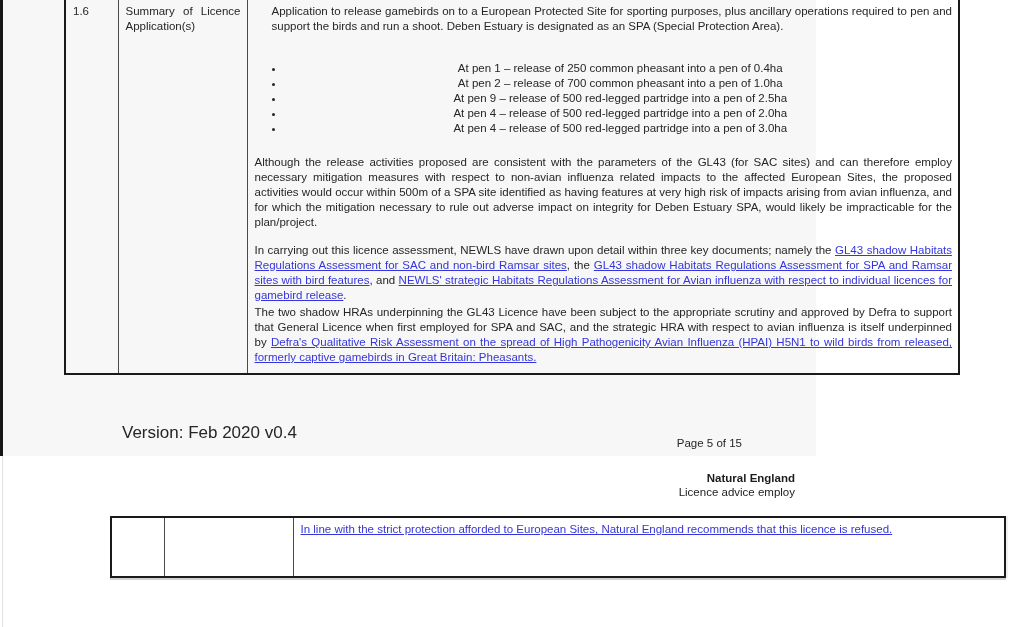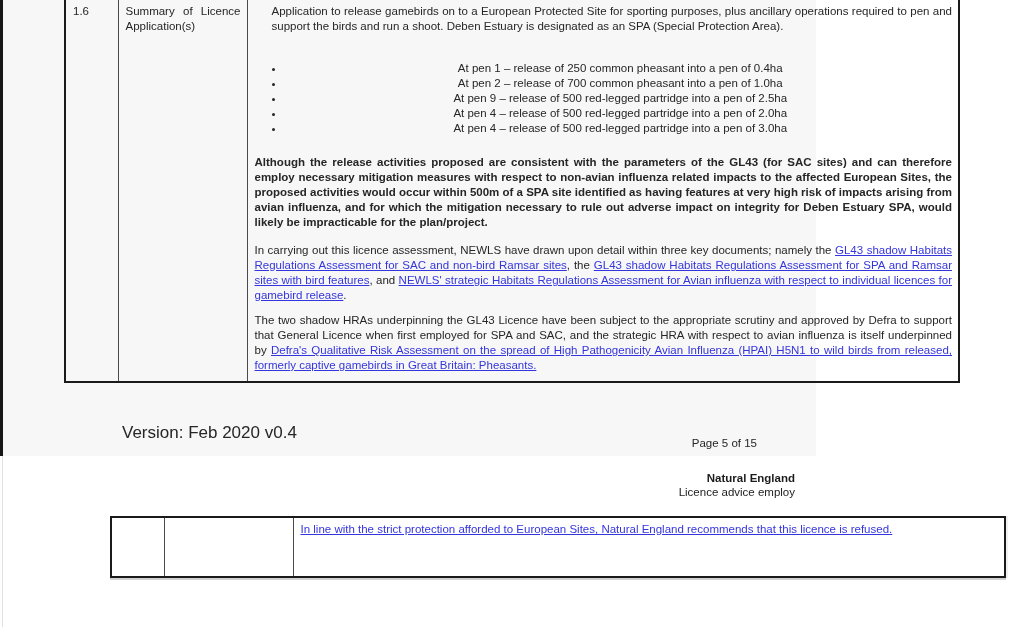--- a/index.html
+++ b/index.html
@@ -28,29 +28,29 @@
     padding:4px 6px 8px 7px;
     font-size:11.5px;line-height:15px;color:#262626;
   }
   #table-p5{position:absolute;left:64px;top:-2px;width:894px;}
   td.cell-ref{text-align:left;}
   td.cell-label{text-align:justify;}
   td.cell-body{text-align:justify;}
   .p1{margin:0 0 27px 17px;}
   ul.pen-list{margin:0 0 19px 0;padding-left:30px;list-style-type:disc;}
   ul.pen-list li{margin:0;padding-left:4px;text-align:center;}
-  .p2{margin:12px 0 13px 0;font-weight:bold;}
-  .p3{margin:0 0 10px 0;}
+  .p2{margin:12px 0 13px 0;}
+  .p3{margin:0 0 2px 0;}
   .p4{margin:0;}
   .doclink{color:#3535dd;text-decoration:underline;cursor:pointer;}
   .version{
     position:absolute;left:90px;top:423px;font-size:17px;color:#262626;margin-left:32px;
   }
   .pagenum{
-    position:absolute;top:437px;right:59px;font-size:11.5px;color:#262626;
+    position:absolute;top:437px;right:74px;font-size:11.5px;color:#262626;
   }
   
   .page6{
     position:absolute;top:456px;left:0;width:884px;height:171px;background:#ffffff;
   }
   .page6-edge{
     position:absolute;left:2px;top:0;width:1px;height:171px;background:#e2e2e2;
   }
   .ne-header{
     position:absolute;top:15px;right:89px;text-align:right;

